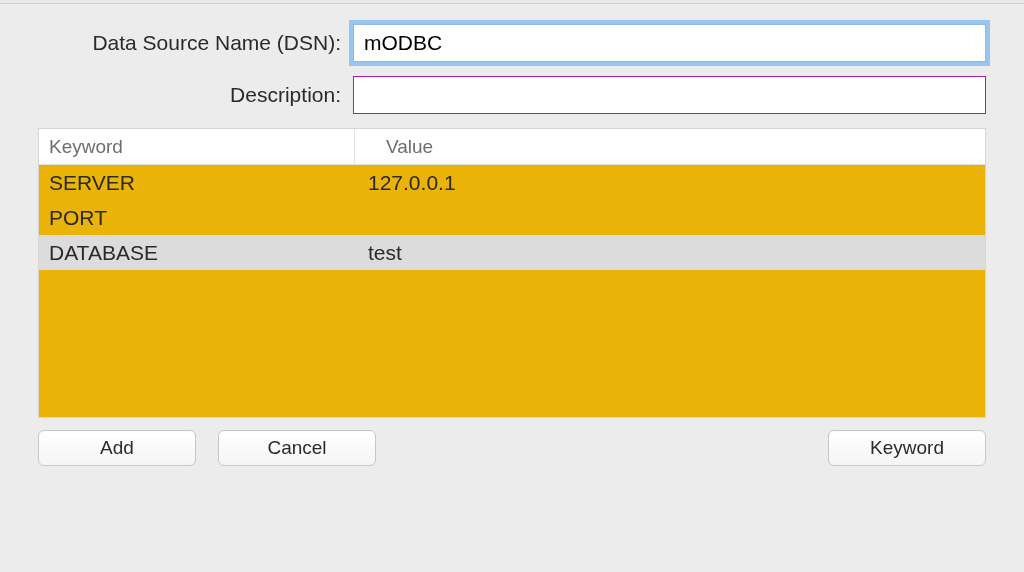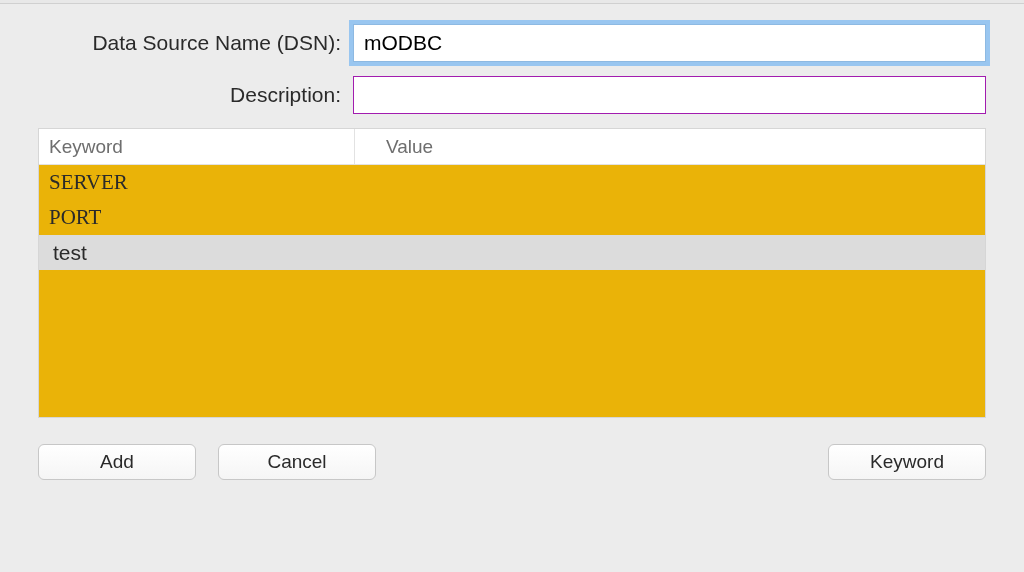--- a/index.html
+++ b/index.html
@@ -90,29 +90,28 @@
       height: 35px;
       font-size: 21px;
       color: #2a2a2a;
     }
     .tr.selected {
       background: #dcdcdc;
     }
     .td-keyword {
       width: 315px;
       padding: 0 10px;
-      font-family: Liberation Serif, serif;
     }
     .td-value {
       flex: 1;
       padding: 0 14px;
     }
     .button-bar {
       display: flex;
-      margin-top: 26px;
+      margin-top: 12px;
       gap: 22px;
     }
     .spacer {
       flex: 1;
     }
     .btn {
       width: 158px;
       height: 36px;
       font-size: 19px;
       font-family: inherit;
@@ -150,25 +149,27 @@
   </div>
 
   <div class="table-container">
     <div class="table-header">
       <div class="th th-keyword">Keyword</div>
       <div class="th th-value">Value</div>
     </div>
     <div class="table-body" id="table-body">
         <div class="tr">
           <div class="td-keyword">SERVER</div>
+          <div class="td-value">127.0.0.1</div>
         </div>
         <div class="tr">
           <div class="td-keyword">PORT</div>
         </div>
         <div class="tr selected">
+          <div class="td-keyword">DATABASE</div>
           <div class="td-value">test</div>
         </div>
       </div>
   </div>
 
   <div class="button-bar">
     <button class="btn">Add</button>
     <button class="btn">Cancel</button>
     <div class="spacer"></div>
     <button class="btn">Keyword</button>

